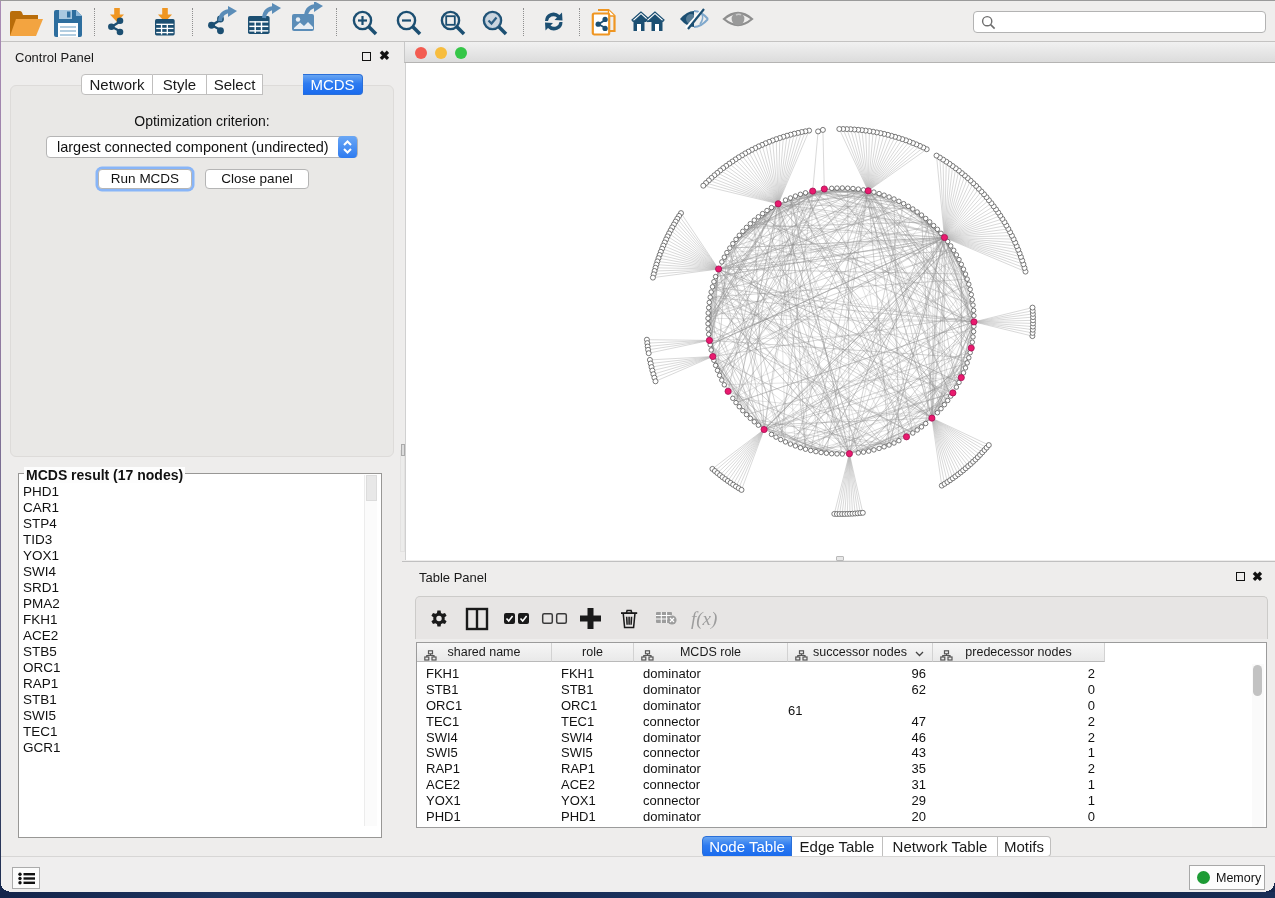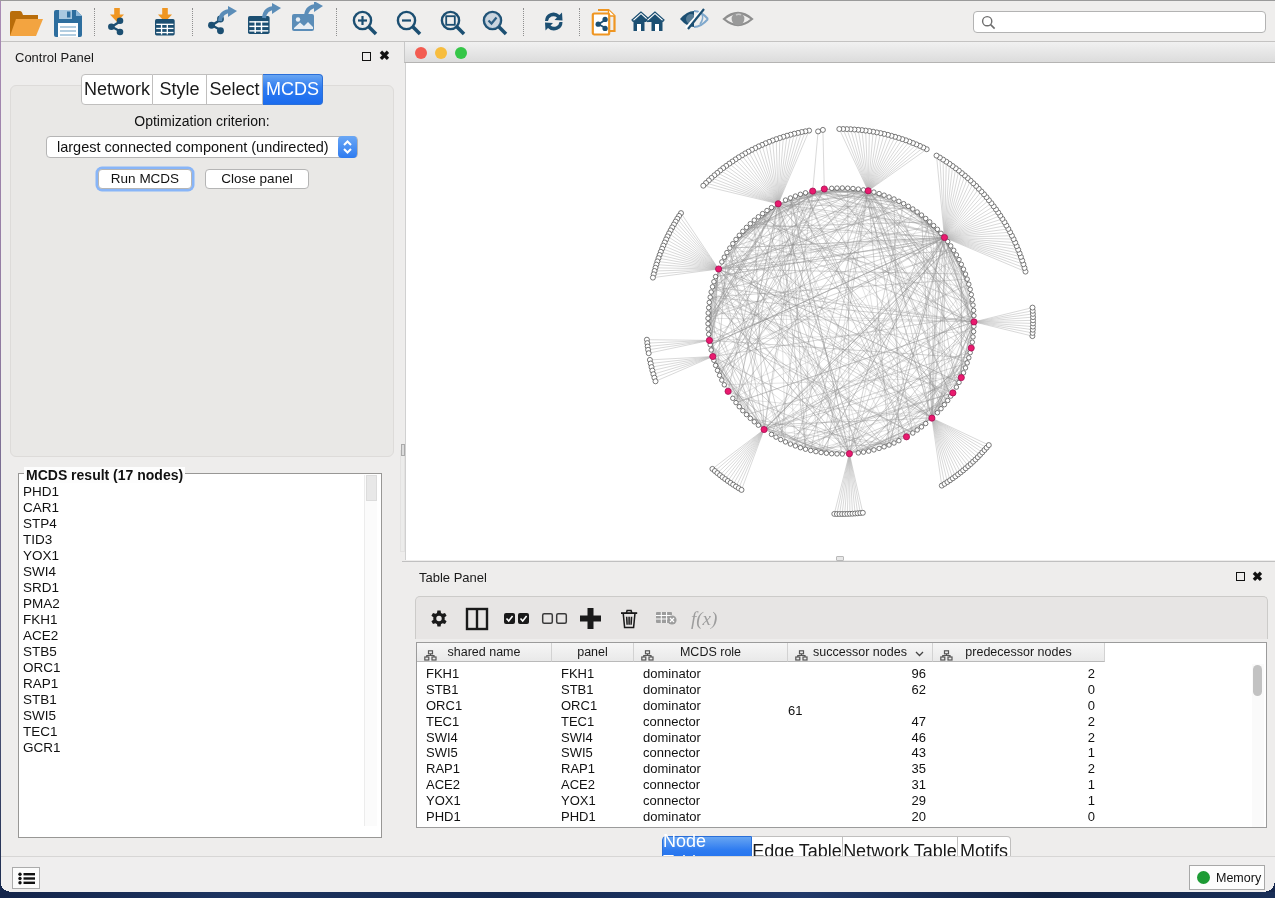--- a/index.html
+++ b/index.html
@@ -18,25 +18,25 @@
 #corner-l { z-index:9; left:0; top:883px; width:9px; height:9px; background:radial-gradient(circle at 100% 0%, transparent 0 8px, #14264c 8px); }
 #corner-r { z-index:9; left:1266px; top:883px; width:9px; height:9px; background:radial-gradient(circle at 0% 0%, transparent 0 8px, #14264c 8px); }
 
 #cp { left:1px; top:43px; width:401px; height:813px; }
 #vchan { left:400px; top:450px; width:5px; height:102px; background:#ececeb; border:1px solid #e3e2e1; }
 #hgrip { left:836px; top:556px; width:8px; height:5px; background:#e8e8e8; border:1px solid #b9b9b9; border-radius:1px; }
 #cp-title { position:absolute; left:14px; top:7px; font-size:13px; color:#1a1a1a; }
 .float-btn { position:absolute; top:9px; width:9px; height:9px; border:1.5px solid #111; }
 #cp-x { position:absolute; top:5px; font-size:13px; font-weight:bold; color:#111; }
 .tabrow { position:absolute; display:flex; z-index:3; }
-.tab { height:31px; background:#fff; border:1px solid #c0bfbe; border-left:none;
-  font-size:18px; color:#1a1a1a; display:flex; align-items:center; justify-content:center; }
+.tab { height:21px; background:#fff; border:1px solid #c0bfbe; border-left:none;
+  font-size:15px; color:#1a1a1a; display:flex; align-items:center; justify-content:center; }
 .tab.first { border-left:1px solid #c0bfbe; border-radius:4px 0 0 4px; }
 .tab.last  { border-radius:0 4px 4px 0; }
-.tab.sel { background:linear-gradient(#67a5f2,#2e7bf0 45%,#1a6bee); color:#fff; border-color:#2a6fd8; }
+.tab.sel { background:linear-gradient(#67a5f2,#2e7bf0 45%,#1a6bee); color:#fff; border-color:#2a6fd8;margin-left:40px; }
 #cp-pane { position:absolute; left:9px; top:42px; width:384px; height:372px;
   background:#e9e8e6; border:1px solid #dddbd9; border-radius:6px; }
 #optlabel { position:absolute; left:0; top:27px; width:100%; text-align:center; font-size:14px; color:#111; }
 #combo { position:absolute; left:35px; top:50px; width:312px; height:22px; background:#fff;
   border:1px solid #b5b5b5; border-radius:4px; font-size:14.5px; color:#111; line-height:20px;
   padding-left:10px; }
 #combo .btn { position:absolute; right:0px; top:-1px; width:19px; height:22px; border-radius:4px;
   background:linear-gradient(#6aa7f5,#2e7bf0); }
 .cpbtn { position:absolute; top:83px; height:20px; background:#fff; border:1px solid #b5b5b5;
   border-radius:4px; font-size:13.5px; color:#111; text-align:center; line-height:18px; }
@@ -1329,21 +1329,21 @@
     </div>
 <div id="tp-table">
       <div class="hdr" style="left:0px;width:135px"><span style="position:absolute;left:7px;top:4px"><svg width="13" height="11" viewBox="0 0 13 11" style="vertical-align:-1px">
             <g fill="none" stroke="#555" stroke-width="1.2">
               <rect x="4.5" y="0.8" width="4" height="3"></rect>
               <rect x="0.8" y="7" width="4" height="3"></rect>
               <rect x="8" y="7" width="4" height="3"></rect>
               <path d="M6.5 4 L6.5 5.5 M2.8 7 L2.8 5.5 L10 5.5 L10 7"></path>
             </g>
           </svg></span>shared name</div>
-      <div class="hdr" style="left:135px;width:82px">panel</div>
+      <div class="hdr" style="left:135px;width:82px">role</div>
       <div class="hdr" style="left:217px;width:154px"><span style="position:absolute;left:7px;top:4px"><svg width="13" height="11" viewBox="0 0 13 11" style="vertical-align:-1px">
             <g fill="none" stroke="#555" stroke-width="1.2">
               <rect x="4.5" y="0.8" width="4" height="3"></rect>
               <rect x="0.8" y="7" width="4" height="3"></rect>
               <rect x="8" y="7" width="4" height="3"></rect>
               <path d="M6.5 4 L6.5 5.5 M2.8 7 L2.8 5.5 L10 5.5 L10 7"></path>
             </g>
           </svg></span>MCDS role</div>
       <div class="hdr" style="left:371px;width:145px"><span style="position:absolute;left:7px;top:4px"><svg width="13" height="11" viewBox="0 0 13 11" style="vertical-align:-1px">
             <g fill="none" stroke="#555" stroke-width="1.2">

